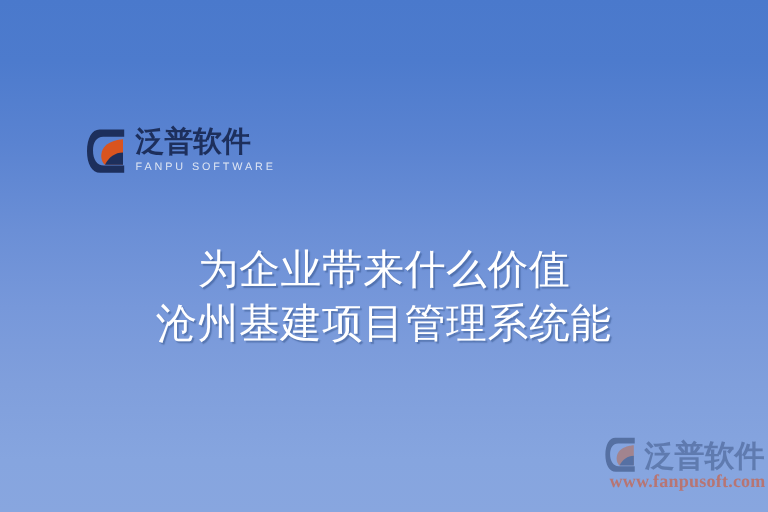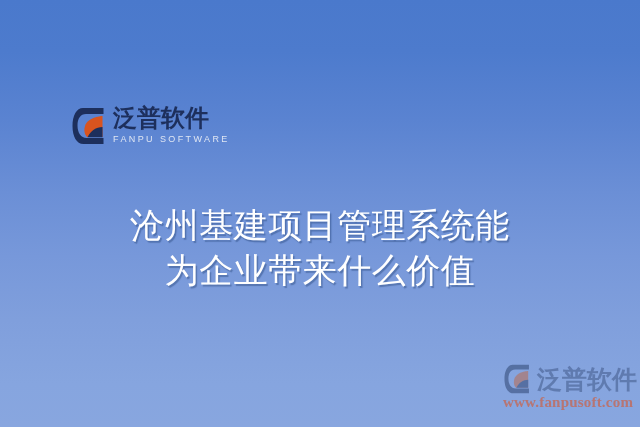--- a/index.html
+++ b/index.html
@@ -124,21 +124,21 @@
 
   .watermark-url {
     margin-top: 0px;
     font-family: "Liberation Serif", "DejaVu Serif", serif;
     font-size: 15px;
     line-height: 17px;
     font-weight: 700;
     color: rgba(196, 104, 84, 0.78);
     letter-spacing: 0.2px;
     white-space: nowrap;
-    text-align: left;
+    text-align: right;
     padding-left: 1px;
   }
 </style>
 </head>
 <body>
 
 <div class="banner">
 
   <div class="brand-logo">
     <span class="brand-mark-wrap">
@@ -156,22 +156,22 @@
                  L30.5 30.2 Z" fill="#1d2f5c"></path>
       </svg>
     </span>
     <span class="brand-text">
       <span class="brand-name-cn">泛普软件</span>
       <span class="brand-name-en">FANPU SOFTWARE</span>
     </span>
   </div>
 
   <div class="headline">
+    <div class="headline-line">为企业带来什么价值</div>
     <div class="headline-line">沧州基建项目管理系统能</div>
-    <div class="headline-line">为企业带来什么价值</div>
   </div>
 
   <div class="watermark">
     <div class="watermark-row">
       <span>
         <svg class="watermark-mark" viewBox="0 0 34 38" xmlns="http://www.w3.org/2000/svg">
           <path d="M11.0 1.0 L31.5 1.0 L31.5 7.0 L14.0 7.0
                    C8.5 7.0 5.5 11.5 5.5 18.5
                    C5.5 26.0 9.0 31.0 14.5 31.0
                    L31.5 31.0 L31.5 37.0 L11.5 37.0

